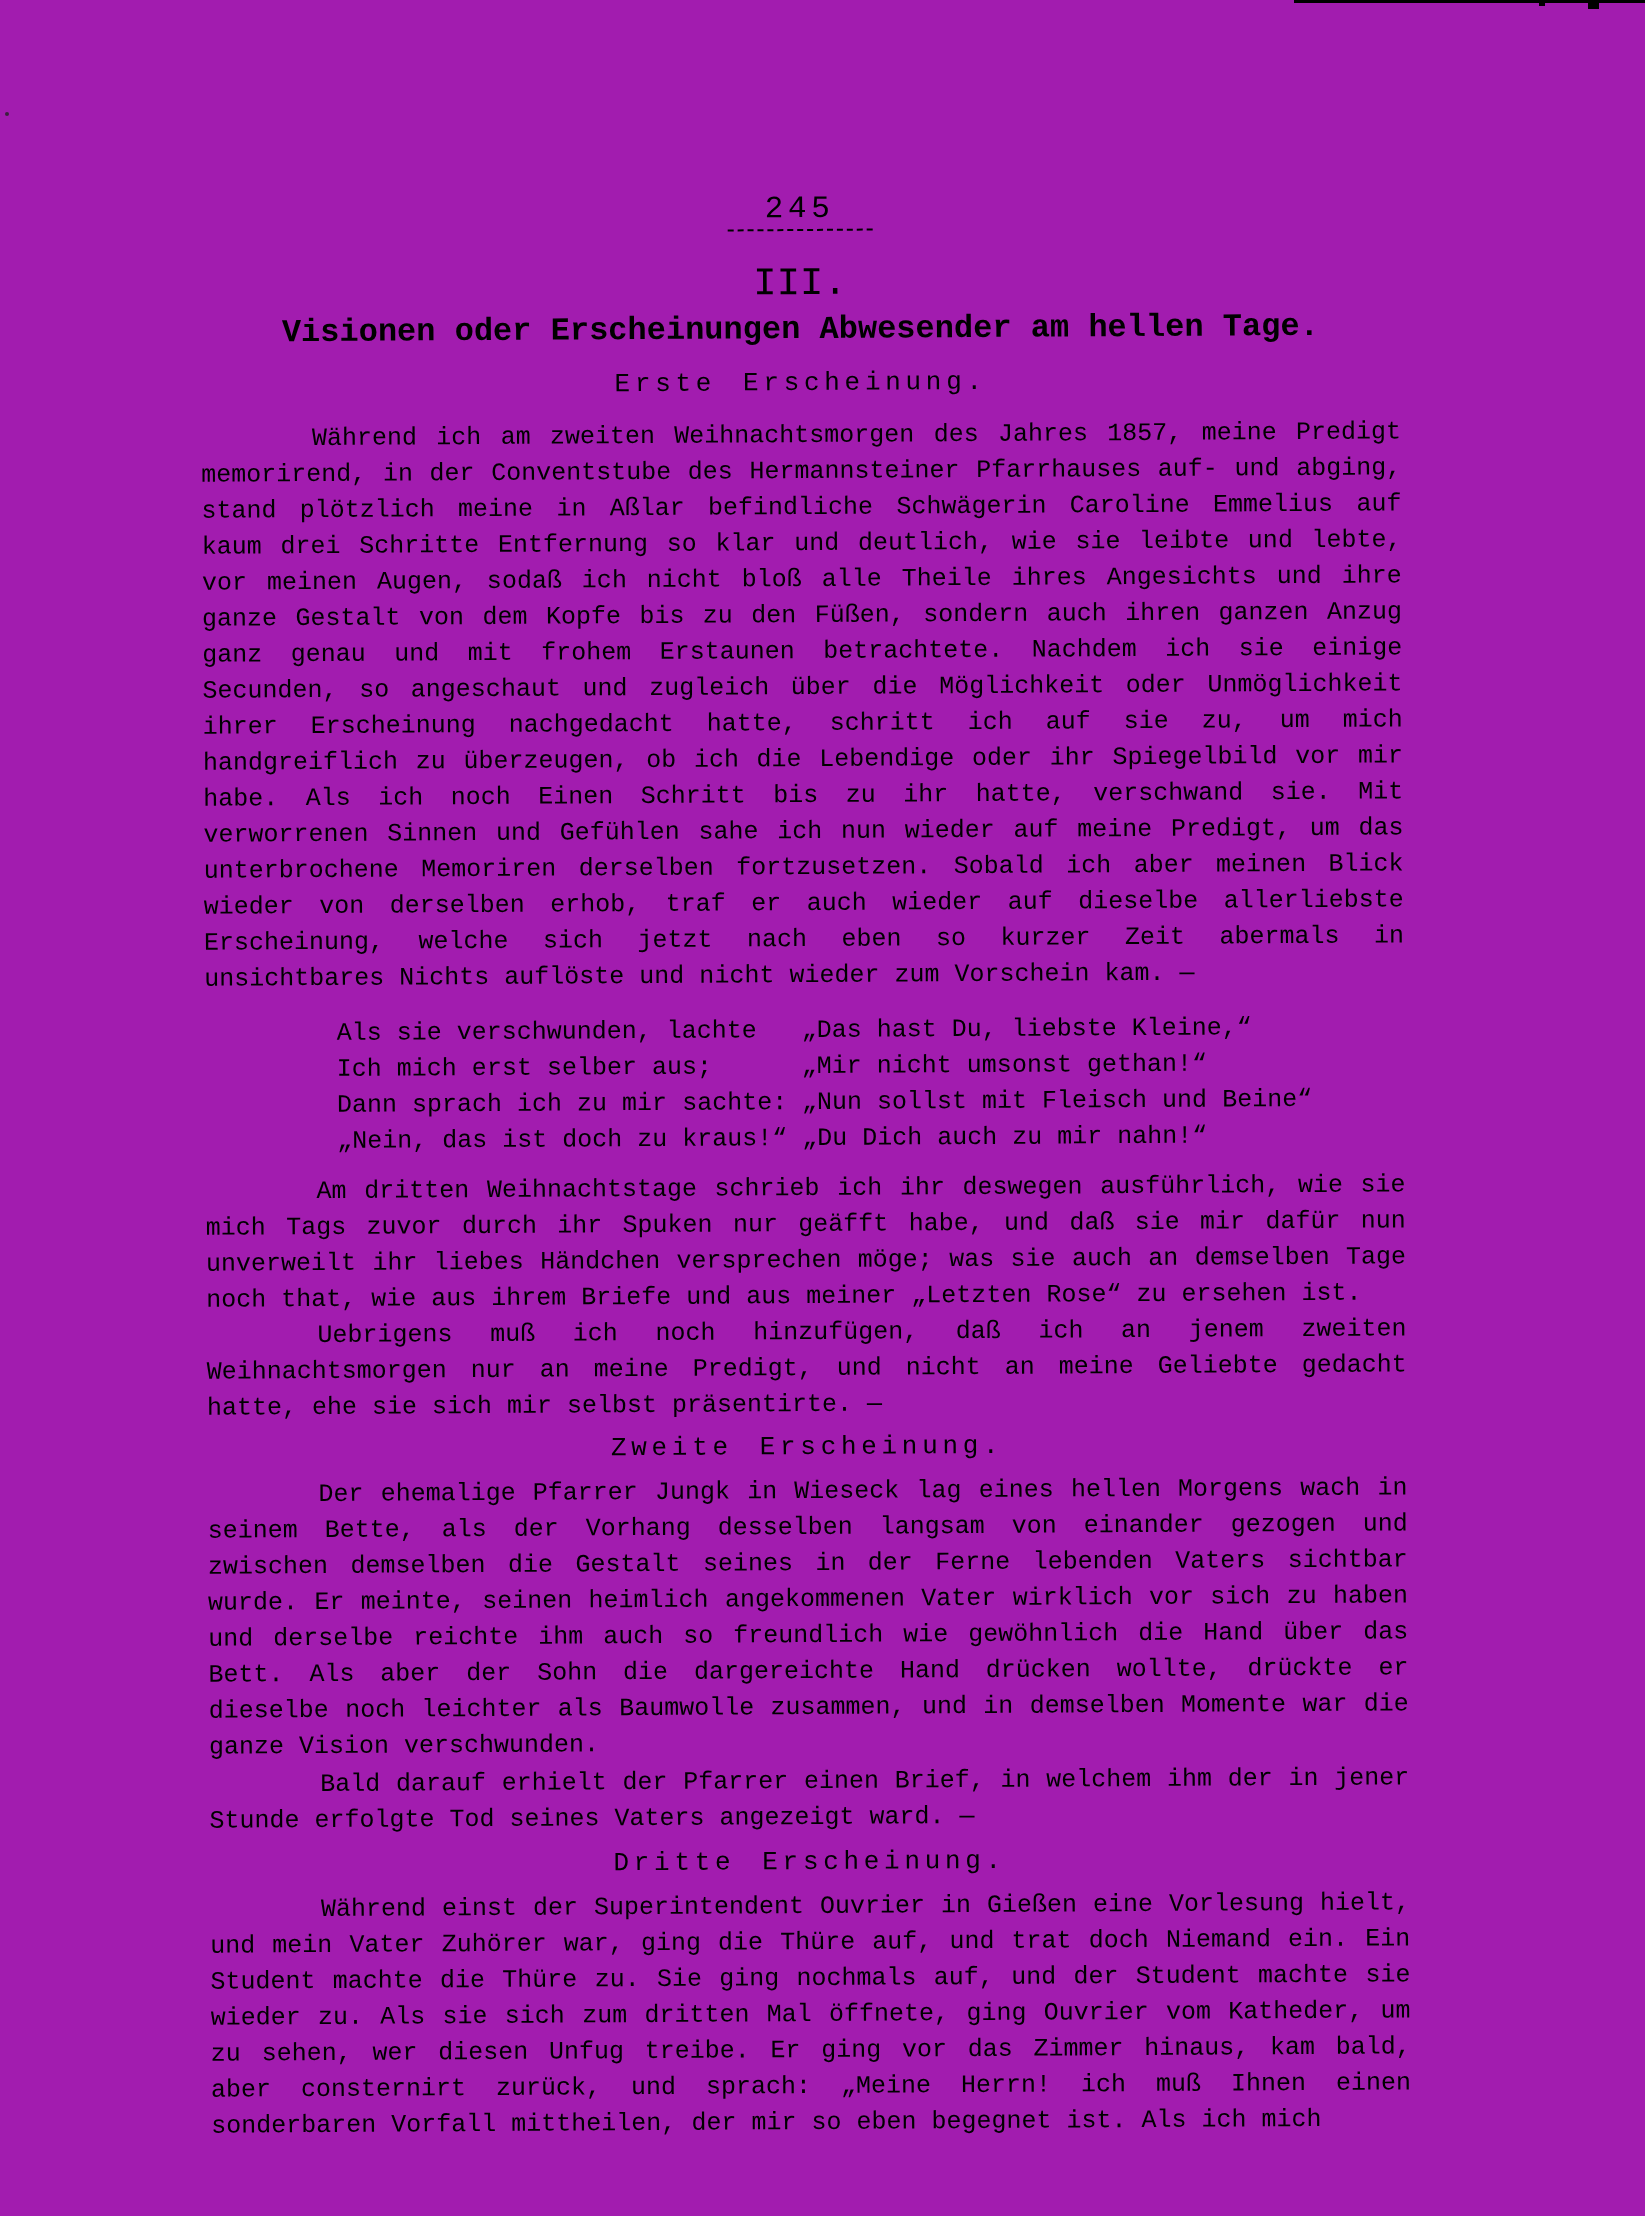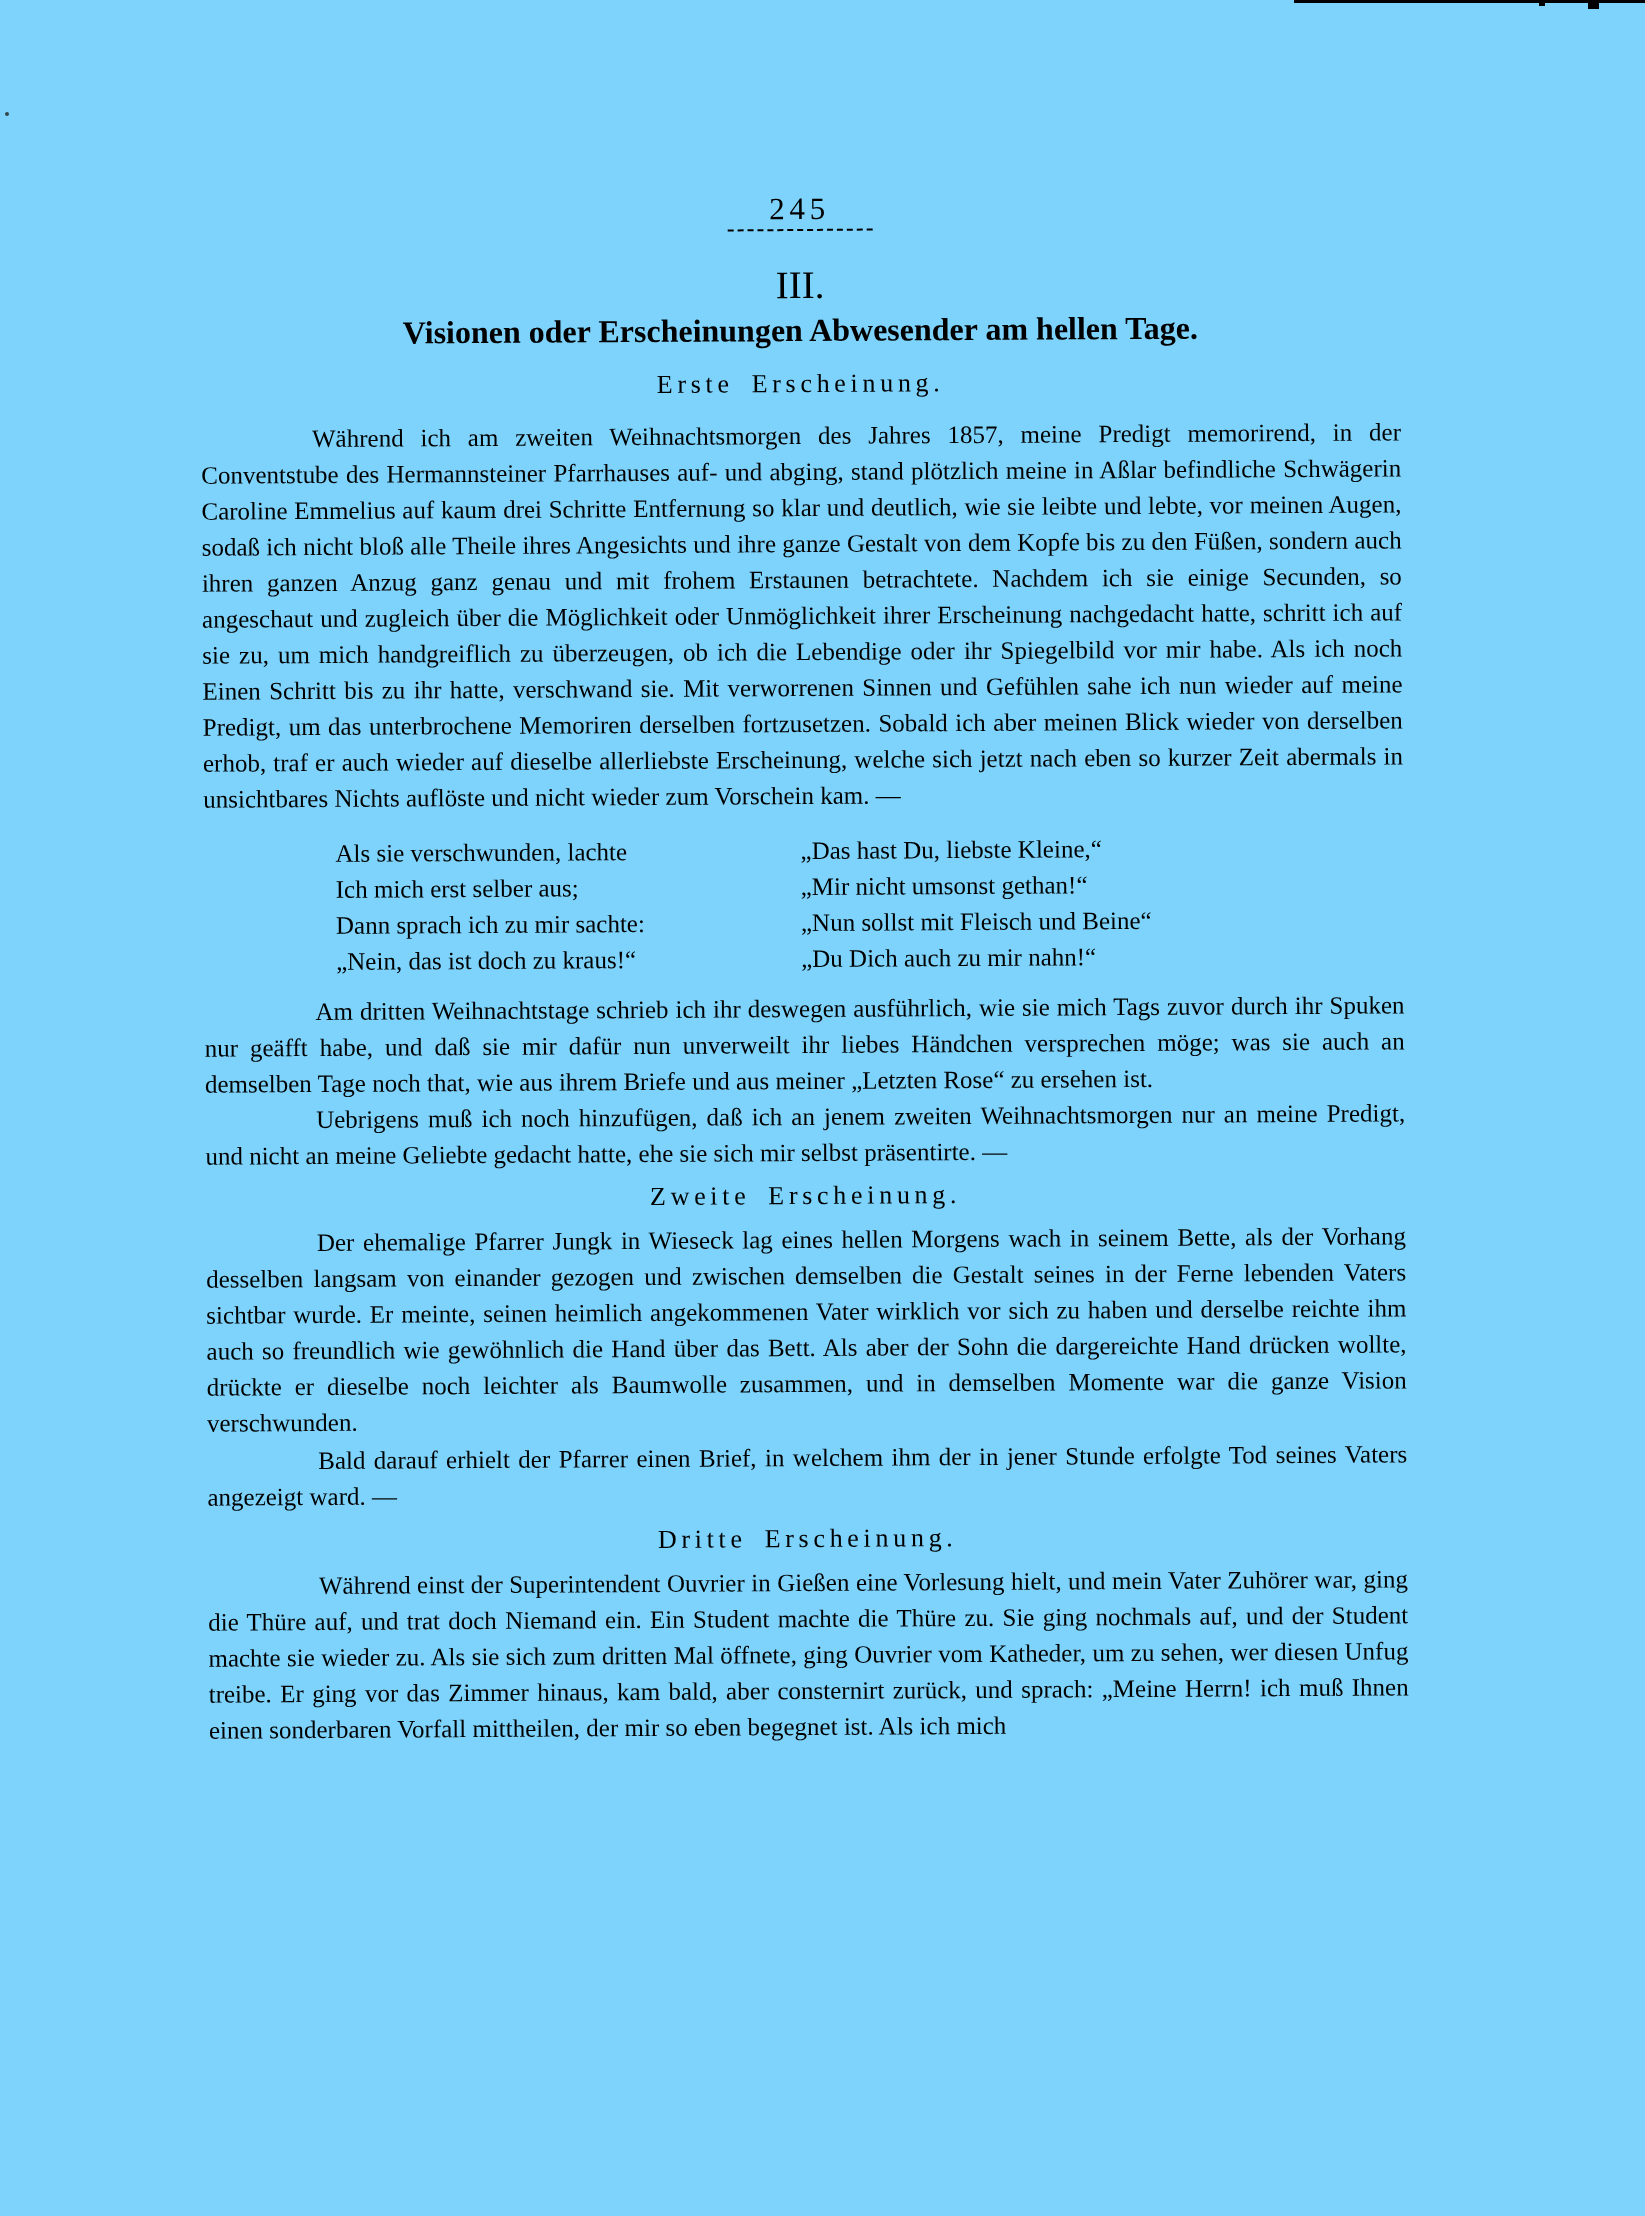--- a/index.html
+++ b/index.html
@@ -4,23 +4,23 @@
 <style>
   html, body {
     margin: 0;
     padding: 0;
     background: #e8e8e8;
   }
   .page {
     position: relative;
     width: 1645px;
     height: 2216px;
-    background: #7dd3fc;
+    background: #a21caf;
     overflow: hidden;
-    font-family: Liberation Serif, serif;
+    font-family: Liberation Mono, monospace;
     color: #000000;
   }
   
   .artifact-top-bar {
     position: absolute;
     top: 0;
     left: 1294px;
     width: 351px;
     height: 3.4px;
     background: #000;

